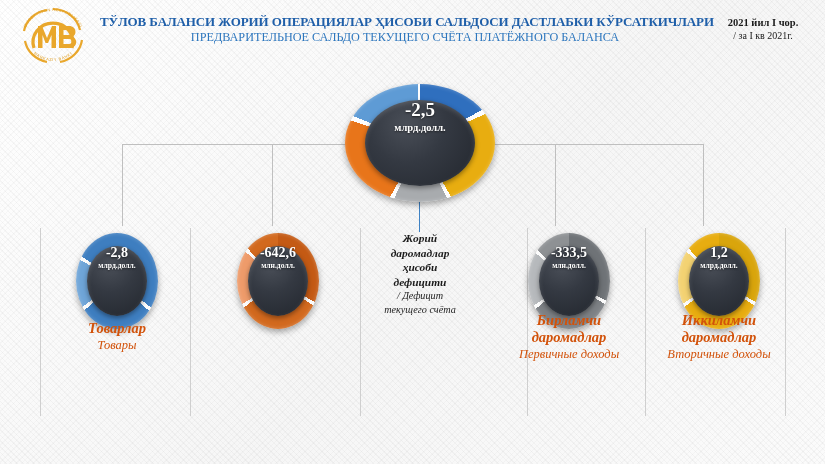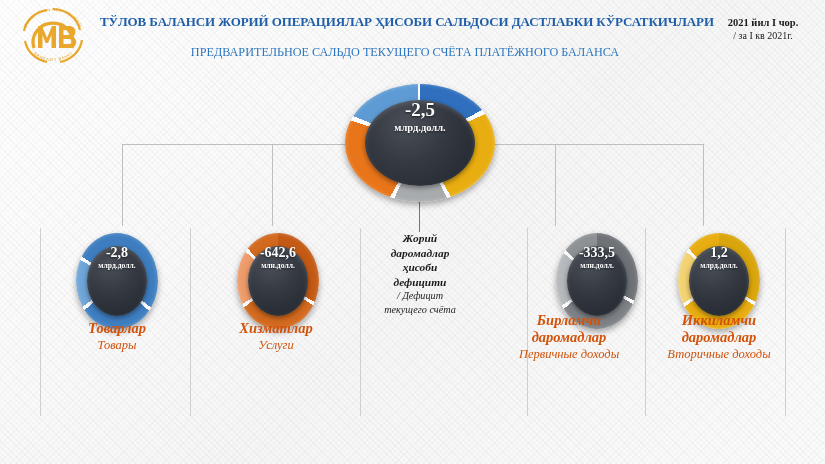--- a/index.html
+++ b/index.html
@@ -42,21 +42,21 @@
     font-weight: bold;
     font-size: 13px;
     letter-spacing: -0.1px;
     line-height: 15px;
     white-space: nowrap;
   }
   .title-ru {
     color: #2E77BE;
     font-size: 12.2px;
     line-height: 15px;
-    margin-top: 16px;
+    margin-top: 1px;
     white-space: nowrap;
   }
   #date-block {
     position: absolute;
     right: 8px; top: 16px;
     width: 108px;
     text-align: center;
     color: #1a1a1a;
   }
   .date-uz {
@@ -148,21 +148,21 @@
   #donut-center .hub .unit { font-size: 10.5px; margin-top: 3px; }
 
   
   .donut-small { width: 82px; height: 96px; }
   .donut-small .hub { left: 11px; top: 13px; right: 11px; bottom: 13px; }
   .donut-small .hub .val { font-size: 14px; }
   .donut-small .hub .unit { font-size: 7.6px; margin-top: 2px; }
 
   #donut-goods    { left: 76px;  top: 233px; }
   #donut-services { left: 237px; top: 233px; }
-  #donut-primary  { left: 556px; top: 233px; }
+  #donut-primary  { left: 528px; top: 233px; }
   #donut-secondary{ left: 678px; top: 233px; }
 
   
   .cat-label {
     position: absolute;
     text-align: center;
     width: 180px;
   }
   .cat-uz {
     color: #D2520A;
@@ -313,24 +313,20 @@
               #fbfbfb 232deg 237deg,
               #EE9B6A 237deg 312deg,
               #fbfbfb 312deg 317deg,
               #D2691E 317deg 365deg
             );"></div>
     <div class="hub">
       <div class="val">-642,6</div>
       <div class="unit">млн.долл.</div>
     </div>
   </div>
-  <div class="cat-label" id="label-services">
-    <div class="cat-uz">Хизматлар</div>
-    <div class="cat-ru">Услуги</div>
-  </div>
 
   <div id="center-caption">
     <div class="cc-uz">Жорий</div>
     <div class="cc-uz">даромадлар</div>
     <div class="cc-uz">ҳисоби</div>
     <div class="cc-uz">дефицити</div>
     <div class="cc-ru">/ Дефицит</div>
     <div class="cc-ru">текущего счёта</div>
   </div>
 

